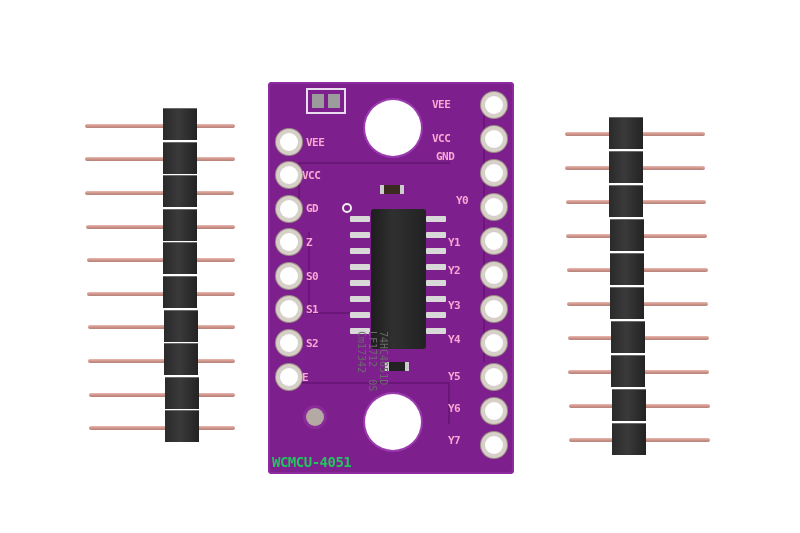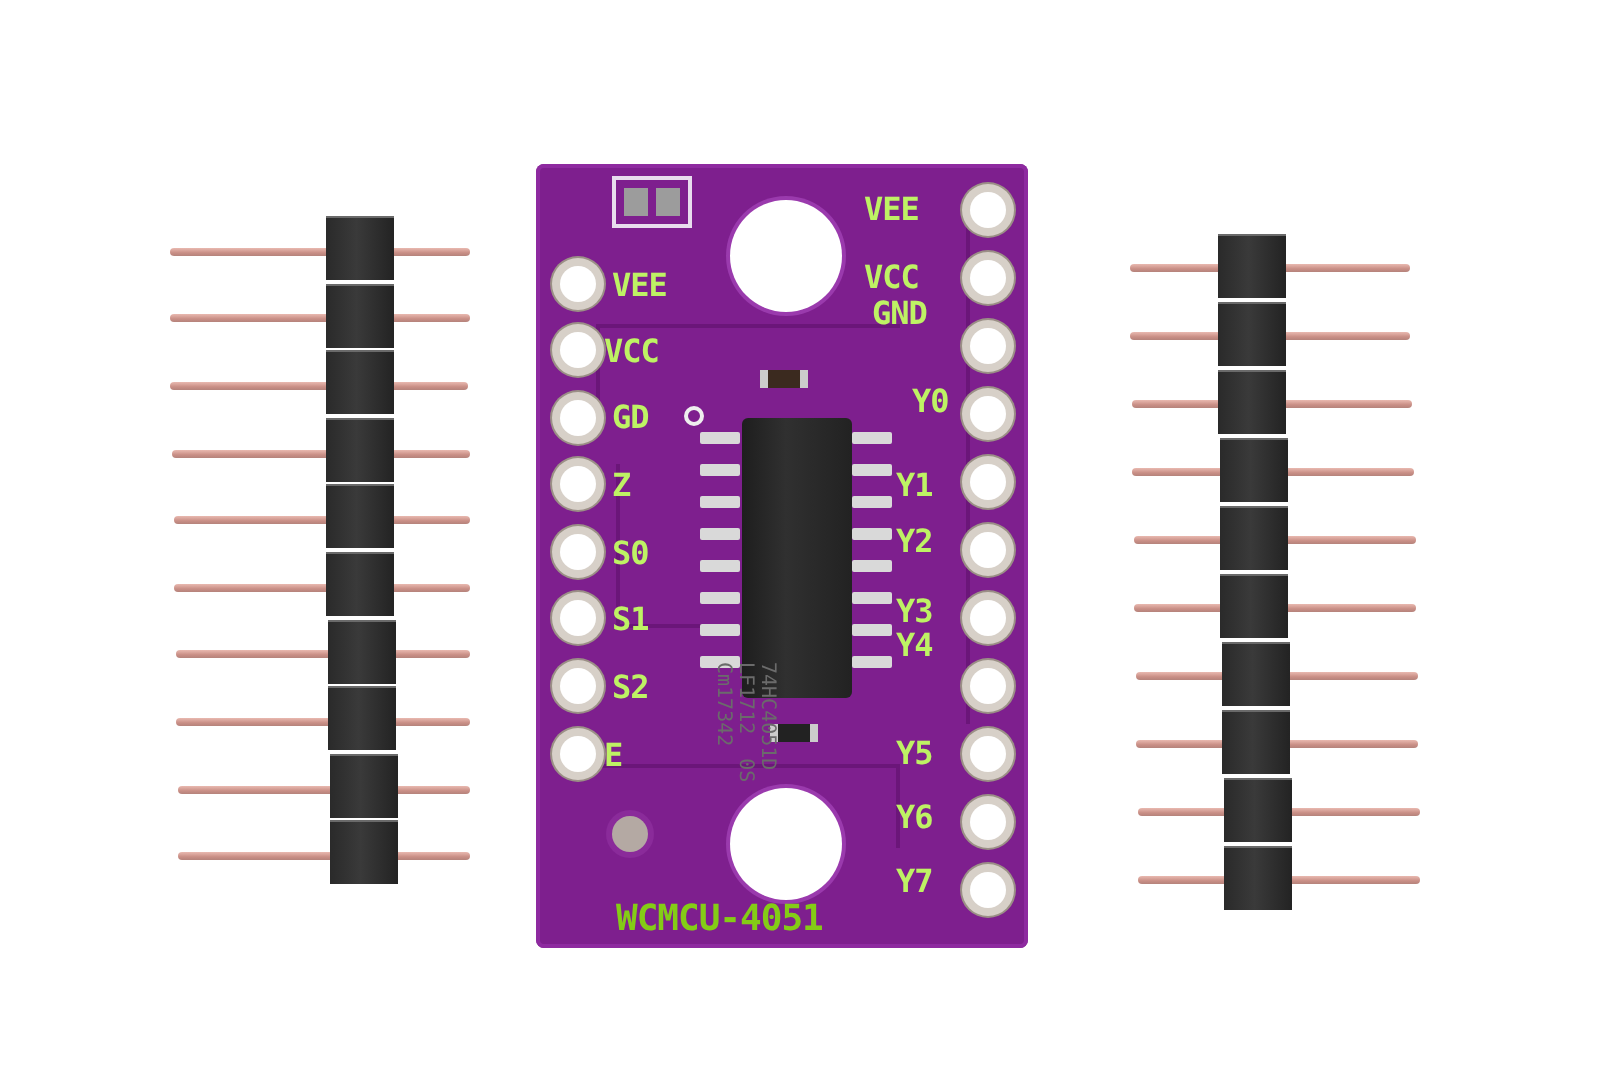--- a/index.html
+++ b/index.html
@@ -7,26 +7,26 @@
   .abs{position:absolute;}
   
   .pin{position:absolute;height:4px;border-radius:2px;background:linear-gradient(#e9b9b0,#c98f86 60%,#b5837b);}
   .block{position:absolute;width:34px;height:32px;background:linear-gradient(90deg,#2a2a2a,#3a3a3a 45%,#232323);border-top:1px solid #6a6a6a;box-sizing:border-box;}
   .block:after{content:"";position:absolute;right:-3px;top:22px;width:3px;height:8px;background:#fff;}
   
   #board{left:268px;top:82px;width:246px;height:392px;background:#7e1f8e;border-radius:4px;box-shadow:inset 0 0 0 2px #8e2aa0;}
   .trace{position:absolute;border:2px solid #6b1679;}
   .hole{position:absolute;width:56px;height:56px;border-radius:50%;background:#fff;box-shadow:0 0 0 2px #9a3aad;}
   .pad{position:absolute;width:18px;height:18px;border-radius:50%;background:#fff;box-shadow:0 0 0 4px #d7d0c8, 0 0 0 5px #9b8f86;}
-  .lbl{position:absolute;color:#bef264;font-family:"DejaVu Sans Mono",monospace;font-size:16px;font-weight:bold;letter-spacing:-0.5px;line-height:18px;}
+  .lbl{position:absolute;color:#f9a8d4;font-family:"DejaVu Sans Mono",monospace;font-size:11px;font-weight:bold;letter-spacing:-0.5px;line-height:18px;}
   .chip{position:absolute;left:103px;top:127px;width:55px;height:140px;background:linear-gradient(90deg,#1e1e1e,#303030 40%,#222);border-radius:3px;}
   .chiptxt{position:absolute;left:18px;top:122px;transform:rotate(90deg);transform-origin:left top;color:#6b6b6b;font-family:"DejaVu Sans Mono",monospace;font-size:10px;line-height:11px;white-space:pre;}
   .lead{position:absolute;width:20px;height:6px;background:#d9d9d9;border-radius:1px;}
   .smd{position:absolute;background:#3b2a1f;border-left:4px solid #ccc;border-right:4px solid #ccc;}
-  #brand{position:absolute;left:4px;bottom:4px;color:#84cc16;font-family:"DejaVu Sans Mono",monospace;font-weight:bold;font-size:18px;letter-spacing:-0.5px;margin-left:36px;}
+  #brand{position:absolute;left:4px;bottom:4px;color:#22c55e;font-family:"DejaVu Sans Mono",monospace;font-weight:bold;font-size:14px;letter-spacing:-0.5px;}
 </style>
 </head>
 <body>
 
 <div class="abs" style="left:85px;top:100px;width:150px;height:345px;">
   <div class="pin" style="left:0;top:24px;width:150px;"></div>
   <div class="pin" style="left:0;top:57px;width:150px;"></div>
   <div class="pin" style="left:1;top:91px;width:149px;"></div>
   <div class="pin" style="left:1px;top:125px;width:149px;"></div>
   <div class="pin" style="left:2px;top:158px;width:148px;"></div>
@@ -141,21 +141,21 @@
   <div class="lbl" style="left:168px;top:66px;">GND</div>
   <div class="pad" style="left:217px;top:116px;"></div>
   <div class="lbl" style="left:188px;top:110px;">Y0</div>
   <div class="pad" style="left:217px;top:150px;"></div>
   <div class="lbl" style="left:180px;top:152px;">Y1</div>
   <div class="pad" style="left:217px;top:184px;"></div>
   <div class="lbl" style="left:180px;top:180px;">Y2</div>
   <div class="pad" style="left:217px;top:218px;"></div>
   <div class="lbl" style="left:180px;top:215px;text-align:center;">Y3</div>
   <div class="pad" style="left:217px;top:252px;"></div>
-  <div class="lbl" style="left:180px;top:232px;">Y4</div>
+  <div class="lbl" style="left:180px;top:249px;">Y4</div>
   <div class="pad" style="left:217px;top:286px;"></div>
   <div class="lbl" style="left:180px;top:286px;">Y5</div>
   <div class="pad" style="left:217px;top:320px;"></div>
   <div class="lbl" style="left:180px;top:318px;">Y6</div>
   <div class="pad" style="left:217px;top:354px;"></div>
   <div class="lbl" style="left:180px;top:350px;">Y7</div>
 
   <div id="brand">WCMCU-4051</div>
 </div>
 

